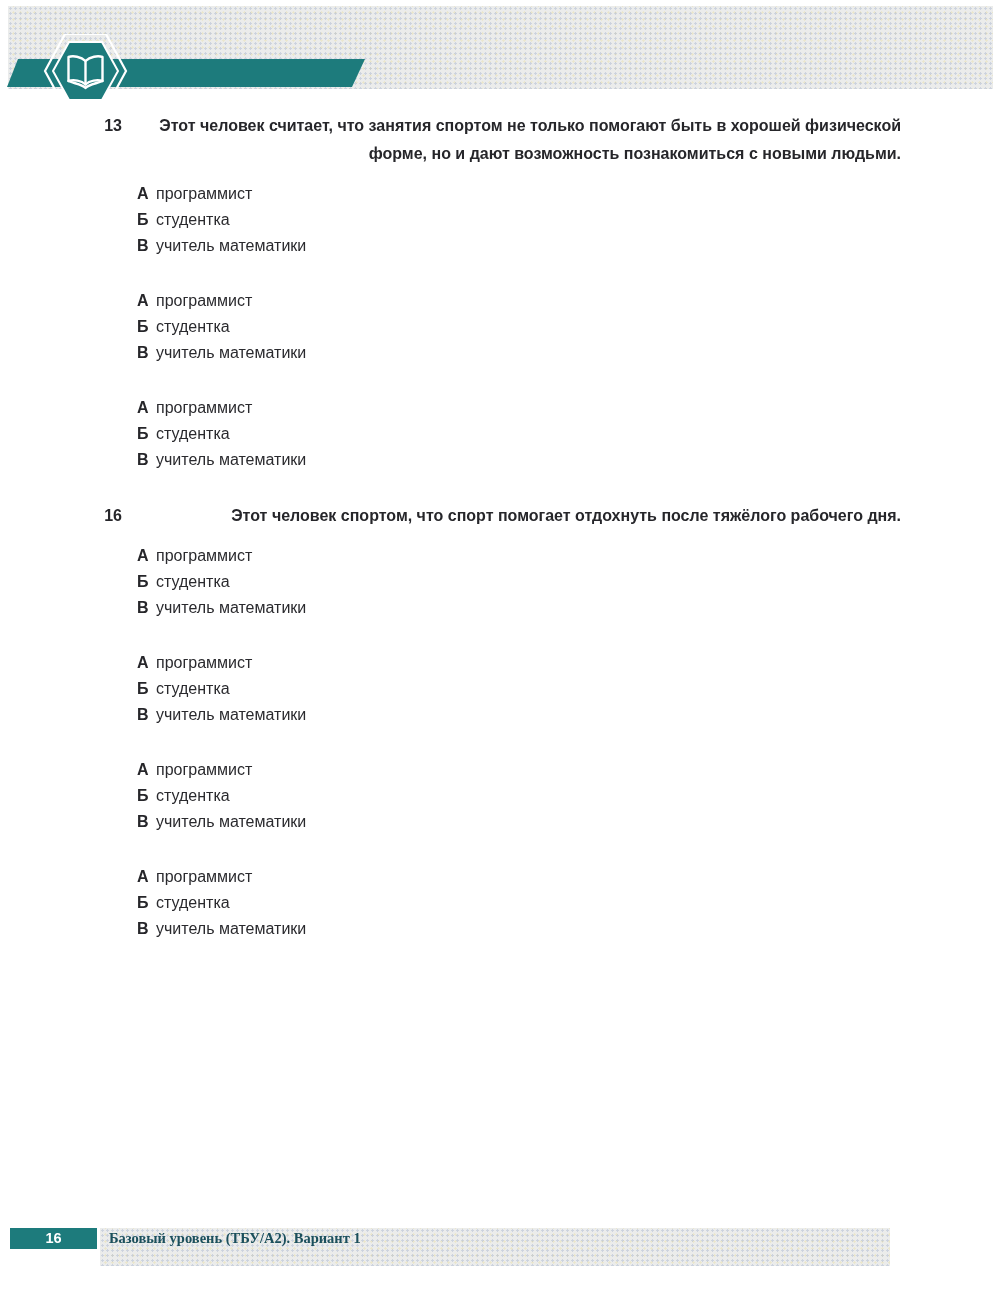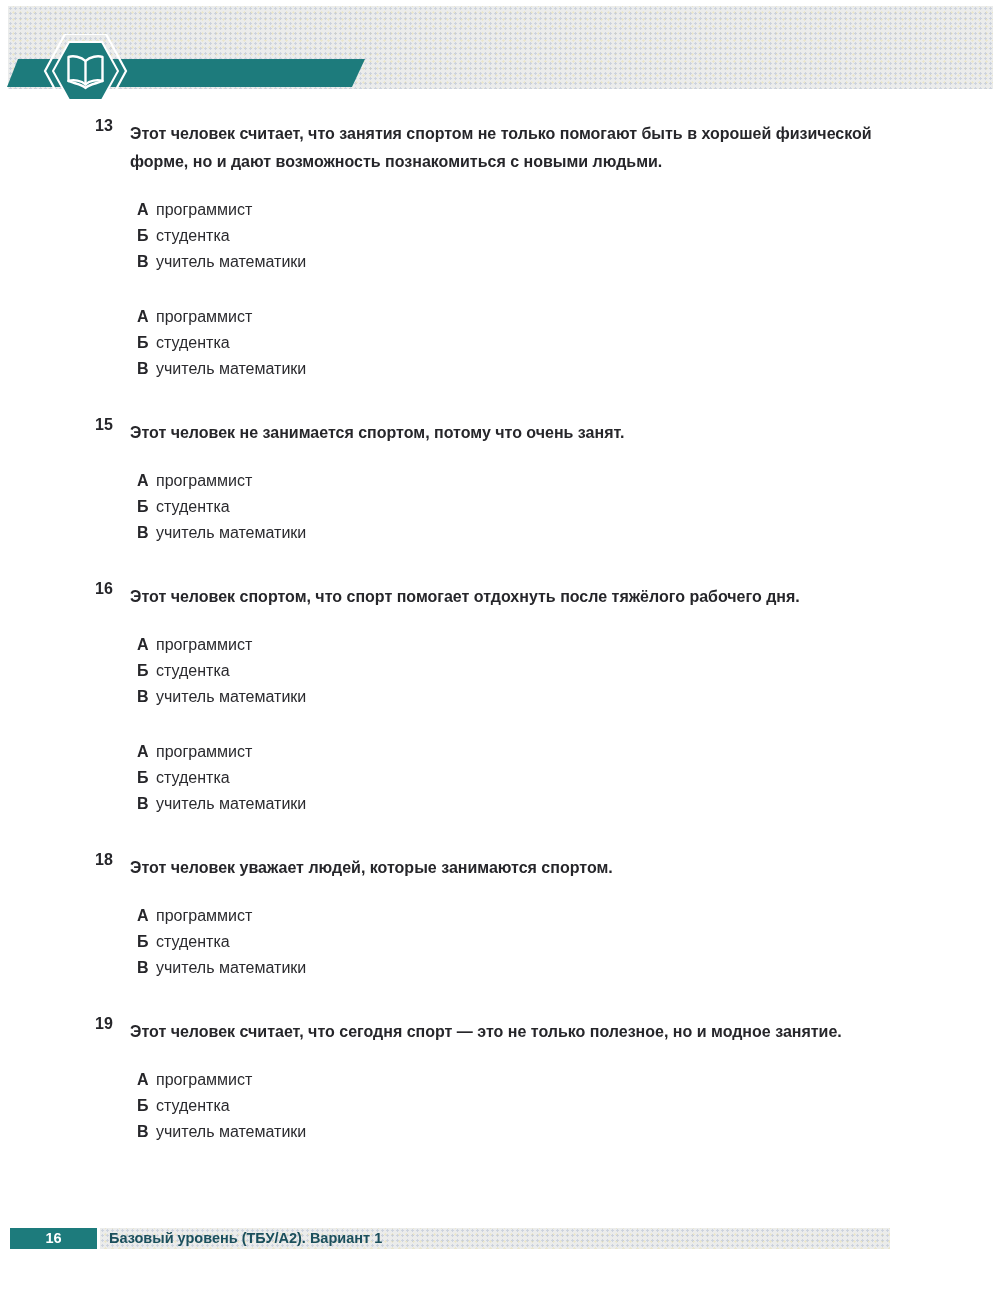--- a/index.html
+++ b/index.html
@@ -21,33 +21,33 @@
   .top-band { position:absolute; left:8px; top:6px; width:985px; height:83px; z-index:0; }
   .ribbon {
     position:absolute; left:7px; top:59px; width:358px; height:28px; z-index:1;
     background:#1d7b7c;
     clip-path:polygon(11px 0, 100% 0, 345px 100%, 0 100%);
   }
   .badge { position:absolute; left:38px; top:34px; z-index:2; }
   
   .content { position:absolute; left:95px; top:112px; width:806px; z-index:3; }
   .question { margin:0 0 29px 0; }
-  .q-head { display:flex; font-weight:bold; font-size:16px; line-height:28px; color:#26262a; }
+  .q-head { display:flex; font-weight:bold; font-size:16px; line-height:28px; color:#26262a;text-align:right; }
   .q-num { width:27px; flex:none; }
-  .q-title { flex:1; margin:8px; }
+  .q-title { flex:1; margin:0; }
   .options { margin:13px 0 0 42px; font-size:16px; color:#2a2a2e; }
   .opt { display:flex; line-height:26px; }
   .opt-letter { width:19px; flex:none; font-weight:bold; color:#26262a; }
   
   .footer-num {
     position:absolute; left:10px; top:1228px; width:87px; height:21px; z-index:3;
     background:#1d7b7c; color:#ffffff; font-weight:bold; font-size:14.5px;
     text-align:center; line-height:21px;
   }
-  .footer-bar { position:absolute; left:100px; top:1228px; width:790px; height:21px; z-index:3; }
+  .footer-bar { position:absolute; left:100px; top:1228px; width:790px; height:38px; z-index:3;font-family:Liberation Serif, serif; }
   .footer-caption {
     padding-left:9px; line-height:21px; font-weight:bold; font-size:14.5px; color:#1b4f5c;
     white-space:nowrap;
   }
 </style>
 </head>
 <body>
 
 <div class="top-band texture"></div>
 <div class="ribbon"></div>
@@ -98,24 +98,20 @@
         <span class="opt-text">студентка</span>
       </div>
       <div class="opt">
         <span class="opt-letter">В</span>
         <span class="opt-text">учитель математики</span>
       </div>
     </div>
   </article>
 
   <article class="question">
-    <div class="q-head">
-      <span class="q-num">15</span>
-      <p class="q-title">Этот человек не занимается спортом, потому что очень занят.</p>
-    </div>
     <div class="options">
       <div class="opt">
         <span class="opt-letter">А</span>
         <span class="opt-text">программист</span>
       </div>
       <div class="opt">
         <span class="opt-letter">Б</span>
         <span class="opt-text">студентка</span>
       </div>
       <div class="opt">
@@ -157,45 +153,37 @@
         <span class="opt-text">студентка</span>
       </div>
       <div class="opt">
         <span class="opt-letter">В</span>
         <span class="opt-text">учитель математики</span>
       </div>
     </div>
   </article>
 
   <article class="question">
-    <div class="q-head">
-      <span class="q-num">18</span>
-      <p class="q-title">Этот человек уважает людей, которые занимаются спортом.</p>
-    </div>
-    <div class="options">
-      <div class="opt">
-        <span class="opt-letter">А</span>
-        <span class="opt-text">программист</span>
-      </div>
-      <div class="opt">
-        <span class="opt-letter">Б</span>
-        <span class="opt-text">студентка</span>
-      </div>
-      <div class="opt">
-        <span class="opt-letter">В</span>
-        <span class="opt-text">учитель математики</span>
-      </div>
-    </div>
-  </article>
-
-  <article class="question">
-    <div class="q-head">
-      <span class="q-num">19</span>
-      <p class="q-title">Этот человек считает, что сегодня спорт — это не только полезное, но и модное занятие.</p>
-    </div>
+    <div class="options">
+      <div class="opt">
+        <span class="opt-letter">А</span>
+        <span class="opt-text">программист</span>
+      </div>
+      <div class="opt">
+        <span class="opt-letter">Б</span>
+        <span class="opt-text">студентка</span>
+      </div>
+      <div class="opt">
+        <span class="opt-letter">В</span>
+        <span class="opt-text">учитель математики</span>
+      </div>
+    </div>
+  </article>
+
+  <article class="question">
     <div class="options">
       <div class="opt">
         <span class="opt-letter">А</span>
         <span class="opt-text">программист</span>
       </div>
       <div class="opt">
         <span class="opt-letter">Б</span>
         <span class="opt-text">студентка</span>
       </div>
       <div class="opt">

